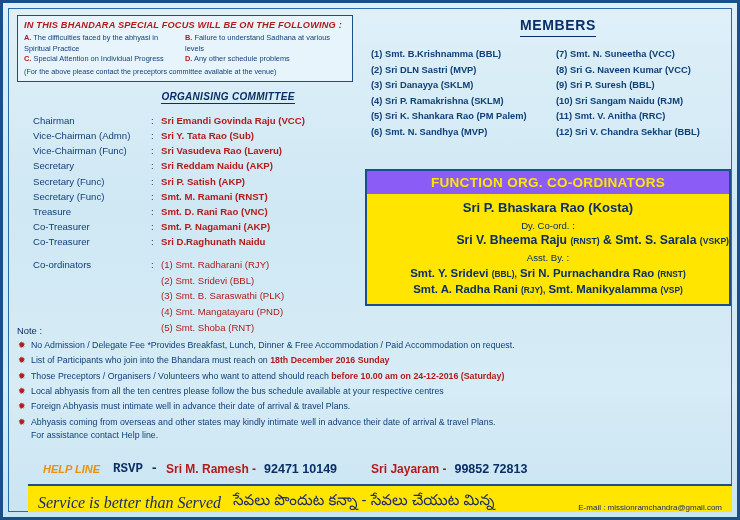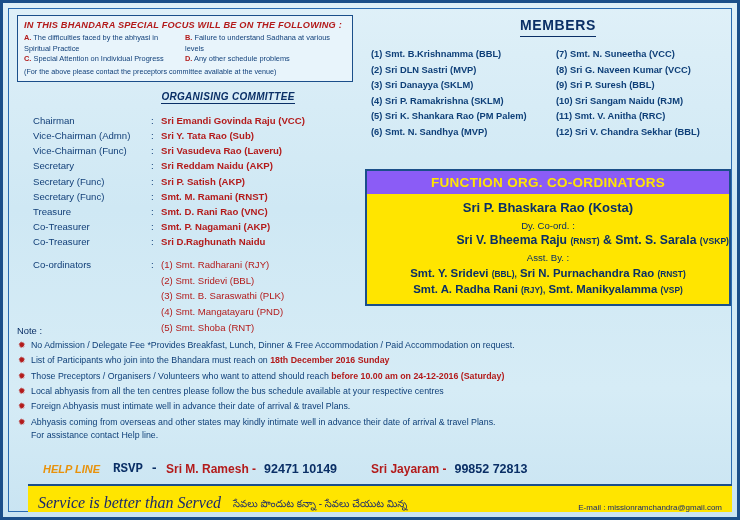--- a/index.html
+++ b/index.html
@@ -121,21 +121,21 @@
   .help-num{font-size:12.5px;font-weight:bold;color:#0a2f66;margin-left:8px;}
   .help-gap{width:34px;}
 
   
   .footer{
     position:absolute;left:5px;right:5px;bottom:5px;height:28px;
     background:#ffe500;border-top:2px solid #1b4f8a;
     display:flex;align-items:flex-end;box-sizing:border-box;padding:0 10px;margin-left:20px;
   }
   .f-slogan{font-size:16px;font-style:italic;font-family:"Liberation Serif",serif;color:#1b2a6b;}
-  .f-telugu{font-size:10px;color:#1b2a6b;margin-left:12px;font-family:"Liberation Sans",sans-serif;}
+  .f-telugu{font-size:15px;color:#1b2a6b;margin-left:12px;font-family:"Liberation Sans",sans-serif;}
   .f-mail{margin-left:auto;font-size:8px;color:#1b2a6b;}
 </style>
 </head>
 <body>
 
 <div class="page">
   <div class="inner"></div>
 
   <div class="focus-box">
     <div class="focus-title">IN THIS BHANDARA SPECIAL FOCUS WILL BE ON THE FOLLOWING :</div>

